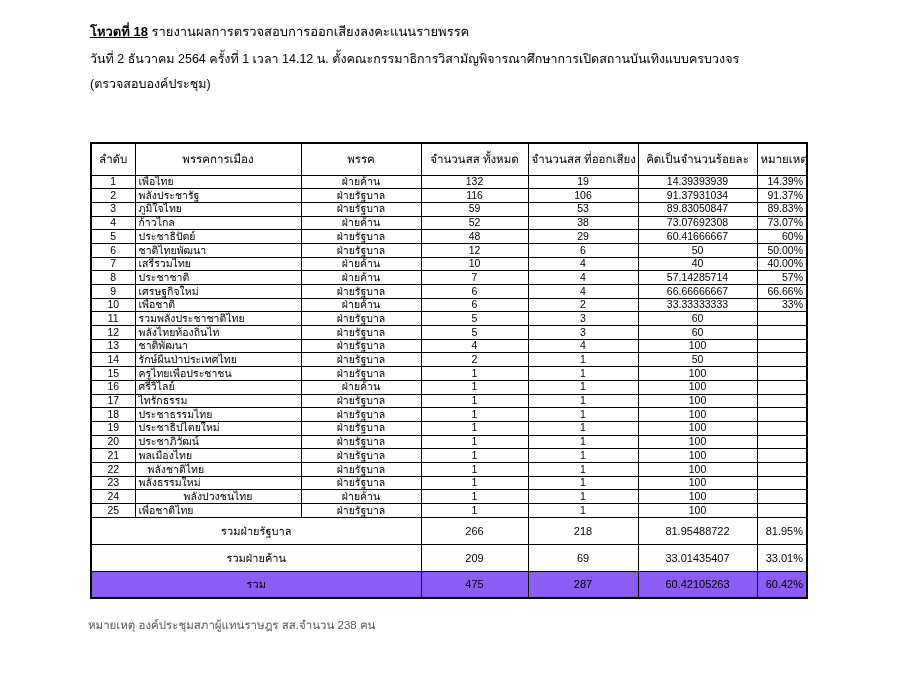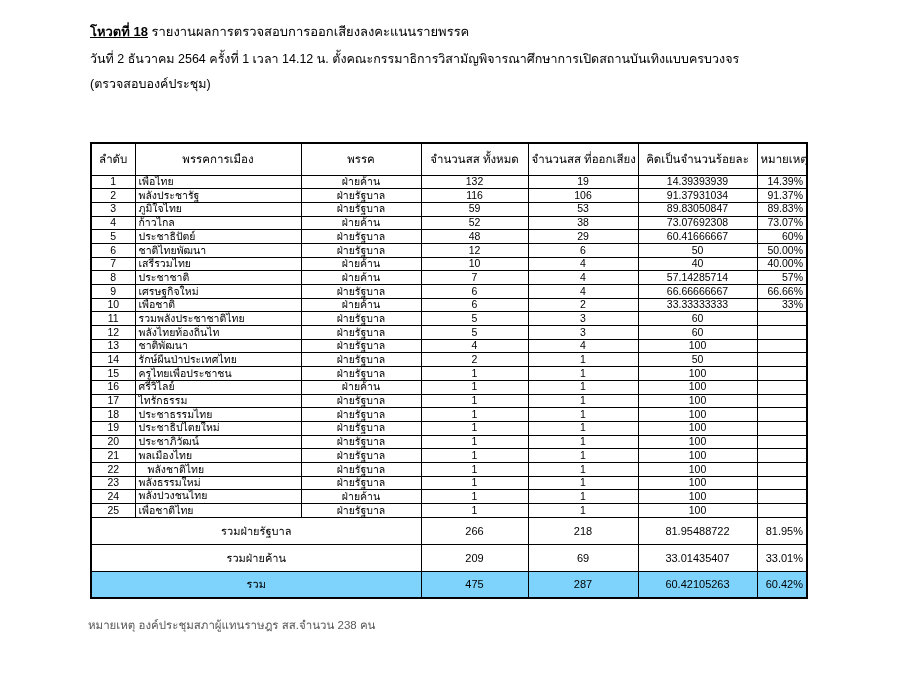--- a/index.html
+++ b/index.html
@@ -46,21 +46,21 @@
   }
   .vote-table tbody td {
     height: 13.7px;
     font-size: 10.5px;
     line-height: 1.1;
   }
   .vote-table tr.summary td {
     height: 27px;
     font-size: 11px;
   }
-  .vote-table tr.shaded td { background: #7dd3fc; }
+  .vote-table tr.shaded td { background: #8b5cf6; }
   .footnote {
     position: absolute; left: 88px; top: 616px;
     font-size: 11.5px;
     color: #595959;
     white-space: nowrap;
   }
 </style>
 </head>
 <body>
 
@@ -295,21 +295,21 @@
         <td style="text-align: center;">23</td>
         <td style="text-align: left;">พลังธรรมใหม่</td>
         <td style="text-align: center;">ฝ่ายรัฐบาล</td>
         <td style="text-align: center;">1</td>
         <td style="text-align: center;">1</td>
         <td style="text-align: center;">100</td>
         <td style="text-align: right;"></td>
       </tr>
       <tr>
         <td style="text-align: center;">24</td>
-        <td style="text-align: left; font-family: Liberation Mono, monospace;">พลังปวงชนไทย</td>
+        <td style="text-align: center;">พลังปวงชนไทย</td>
         <td style="text-align: center;">ฝ่ายค้าน</td>
         <td style="text-align: center;">1</td>
         <td style="text-align: center;">1</td>
         <td style="text-align: center;">100</td>
         <td style="text-align: right;"></td>
       </tr>
       <tr>
         <td style="text-align: center;">25</td>
         <td style="text-align: left;">เพื่อชาติไทย</td>
         <td style="text-align: center;">ฝ่ายรัฐบาล</td>

